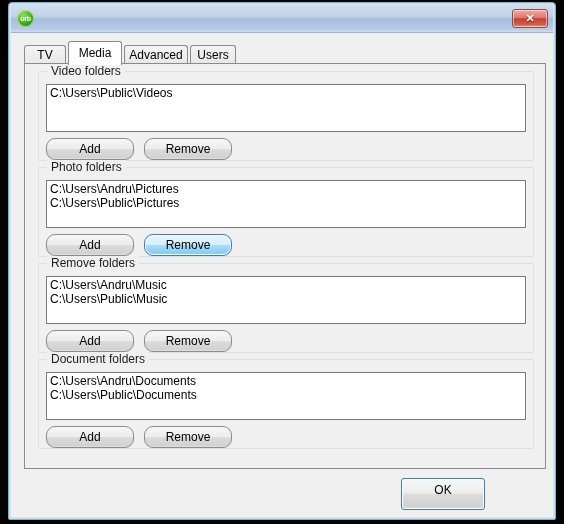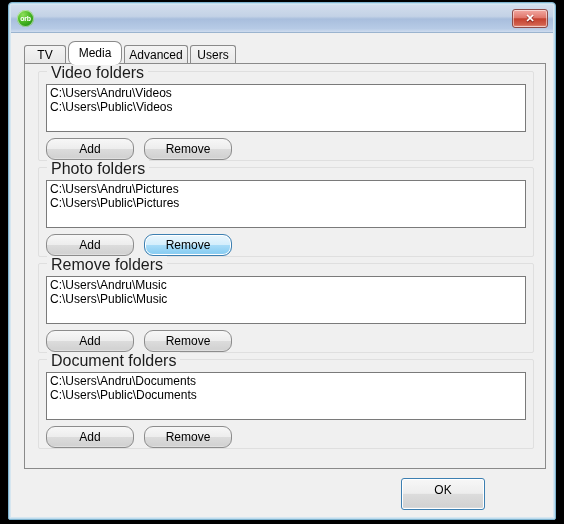--- a/index.html
+++ b/index.html
@@ -116,21 +116,21 @@
     border: 1px solid #dfdfdf;
     border-top: 1px solid #dfdfdf;
     border-radius: 2px;
     background: transparent;
   }
   .gb-legend {
     position: absolute;
     left: 8px; top: -8px;
     padding: 0 4px;
     background: #f0f0f0;
-    font-size: 16px; color: #1c1c1c;
+    font-size: 12px; color: #1c1c1c;
     white-space: nowrap;
   }
   .listbox {
     position: absolute;
     left: 7px; top: 12px;
     width: 480px; height: 48px;
     background: #ffffff;
     border: 1px solid #7a7a7a;
     padding: 1px 3px;
     overflow: hidden;
@@ -185,30 +185,29 @@
 
     <div id="titlebar">
       <div id="orb-icon">orb</div>
       <div id="close-button">
         <span class="glyph">✕</span>
       </div>
     </div>
 
     <div id="tabstrip">
         <div class="tab" style="left: 0px; width: 42px;">TV</div>
-        <div class="tab selected" style="left: 44px; width: 54px; border-radius: 7px;">Media</div>
+        <div class="tab selected" style="left: 44px; width: 54px;">Media</div>
         <div class="tab" style="left: 100px; width: 64px;">Advanced</div>
         <div class="tab" style="left: 166px; width: 46px;">Users</div>
       </div>
 
     <div id="tabpage">
         <div class="groupbox" style="top: 7px; height: 90px;">
           <div class="gb-legend">Video folders</div>
           <div class="listbox">
-            <div class="row">C:\Users\Andru\Videos</div>
             <div class="row">C:\Users\Public\Videos</div>
           </div>
           <div class="btn add" style="top: 66px;">Add</div>
           <div class="btn remove" style="top: 66px;">Remove</div>
         </div>
         <div class="groupbox" style="top: 103px; height: 90px;">
           <div class="gb-legend">Photo folders</div>
           <div class="listbox">
             <div class="row">C:\Users\Andru\Pictures</div>
             <div class="row">C:\Users\Public\Pictures</div>

